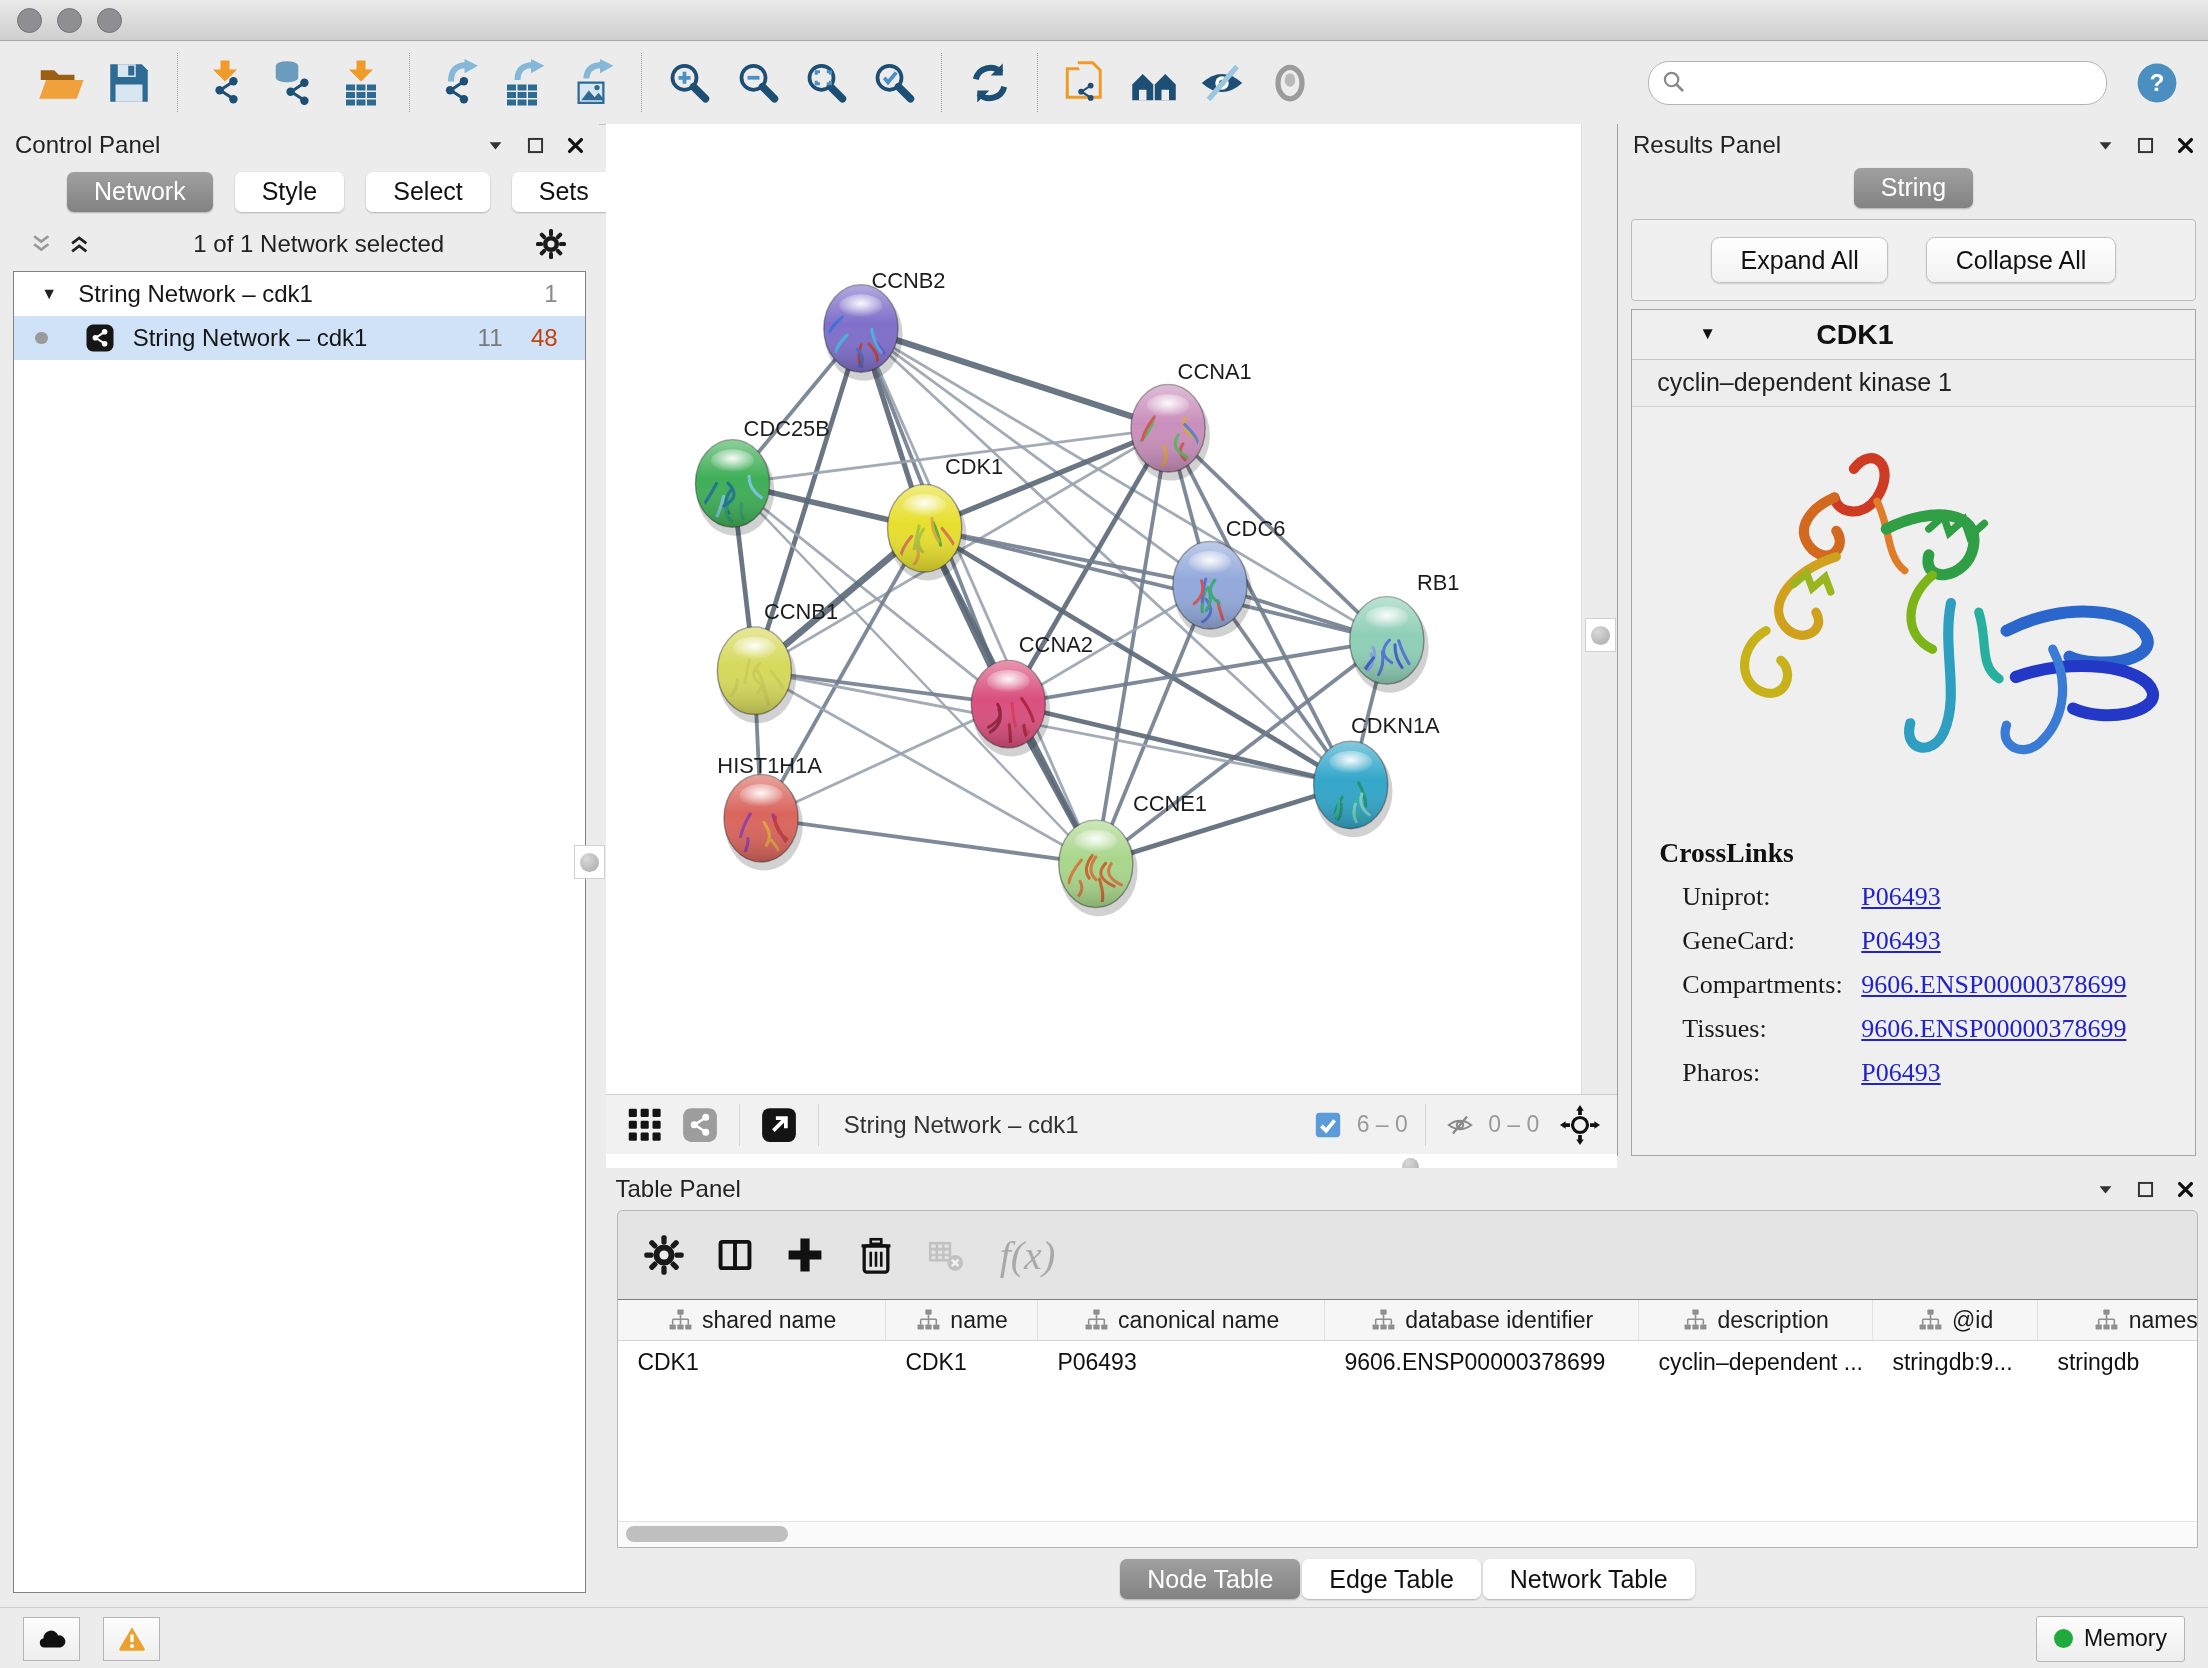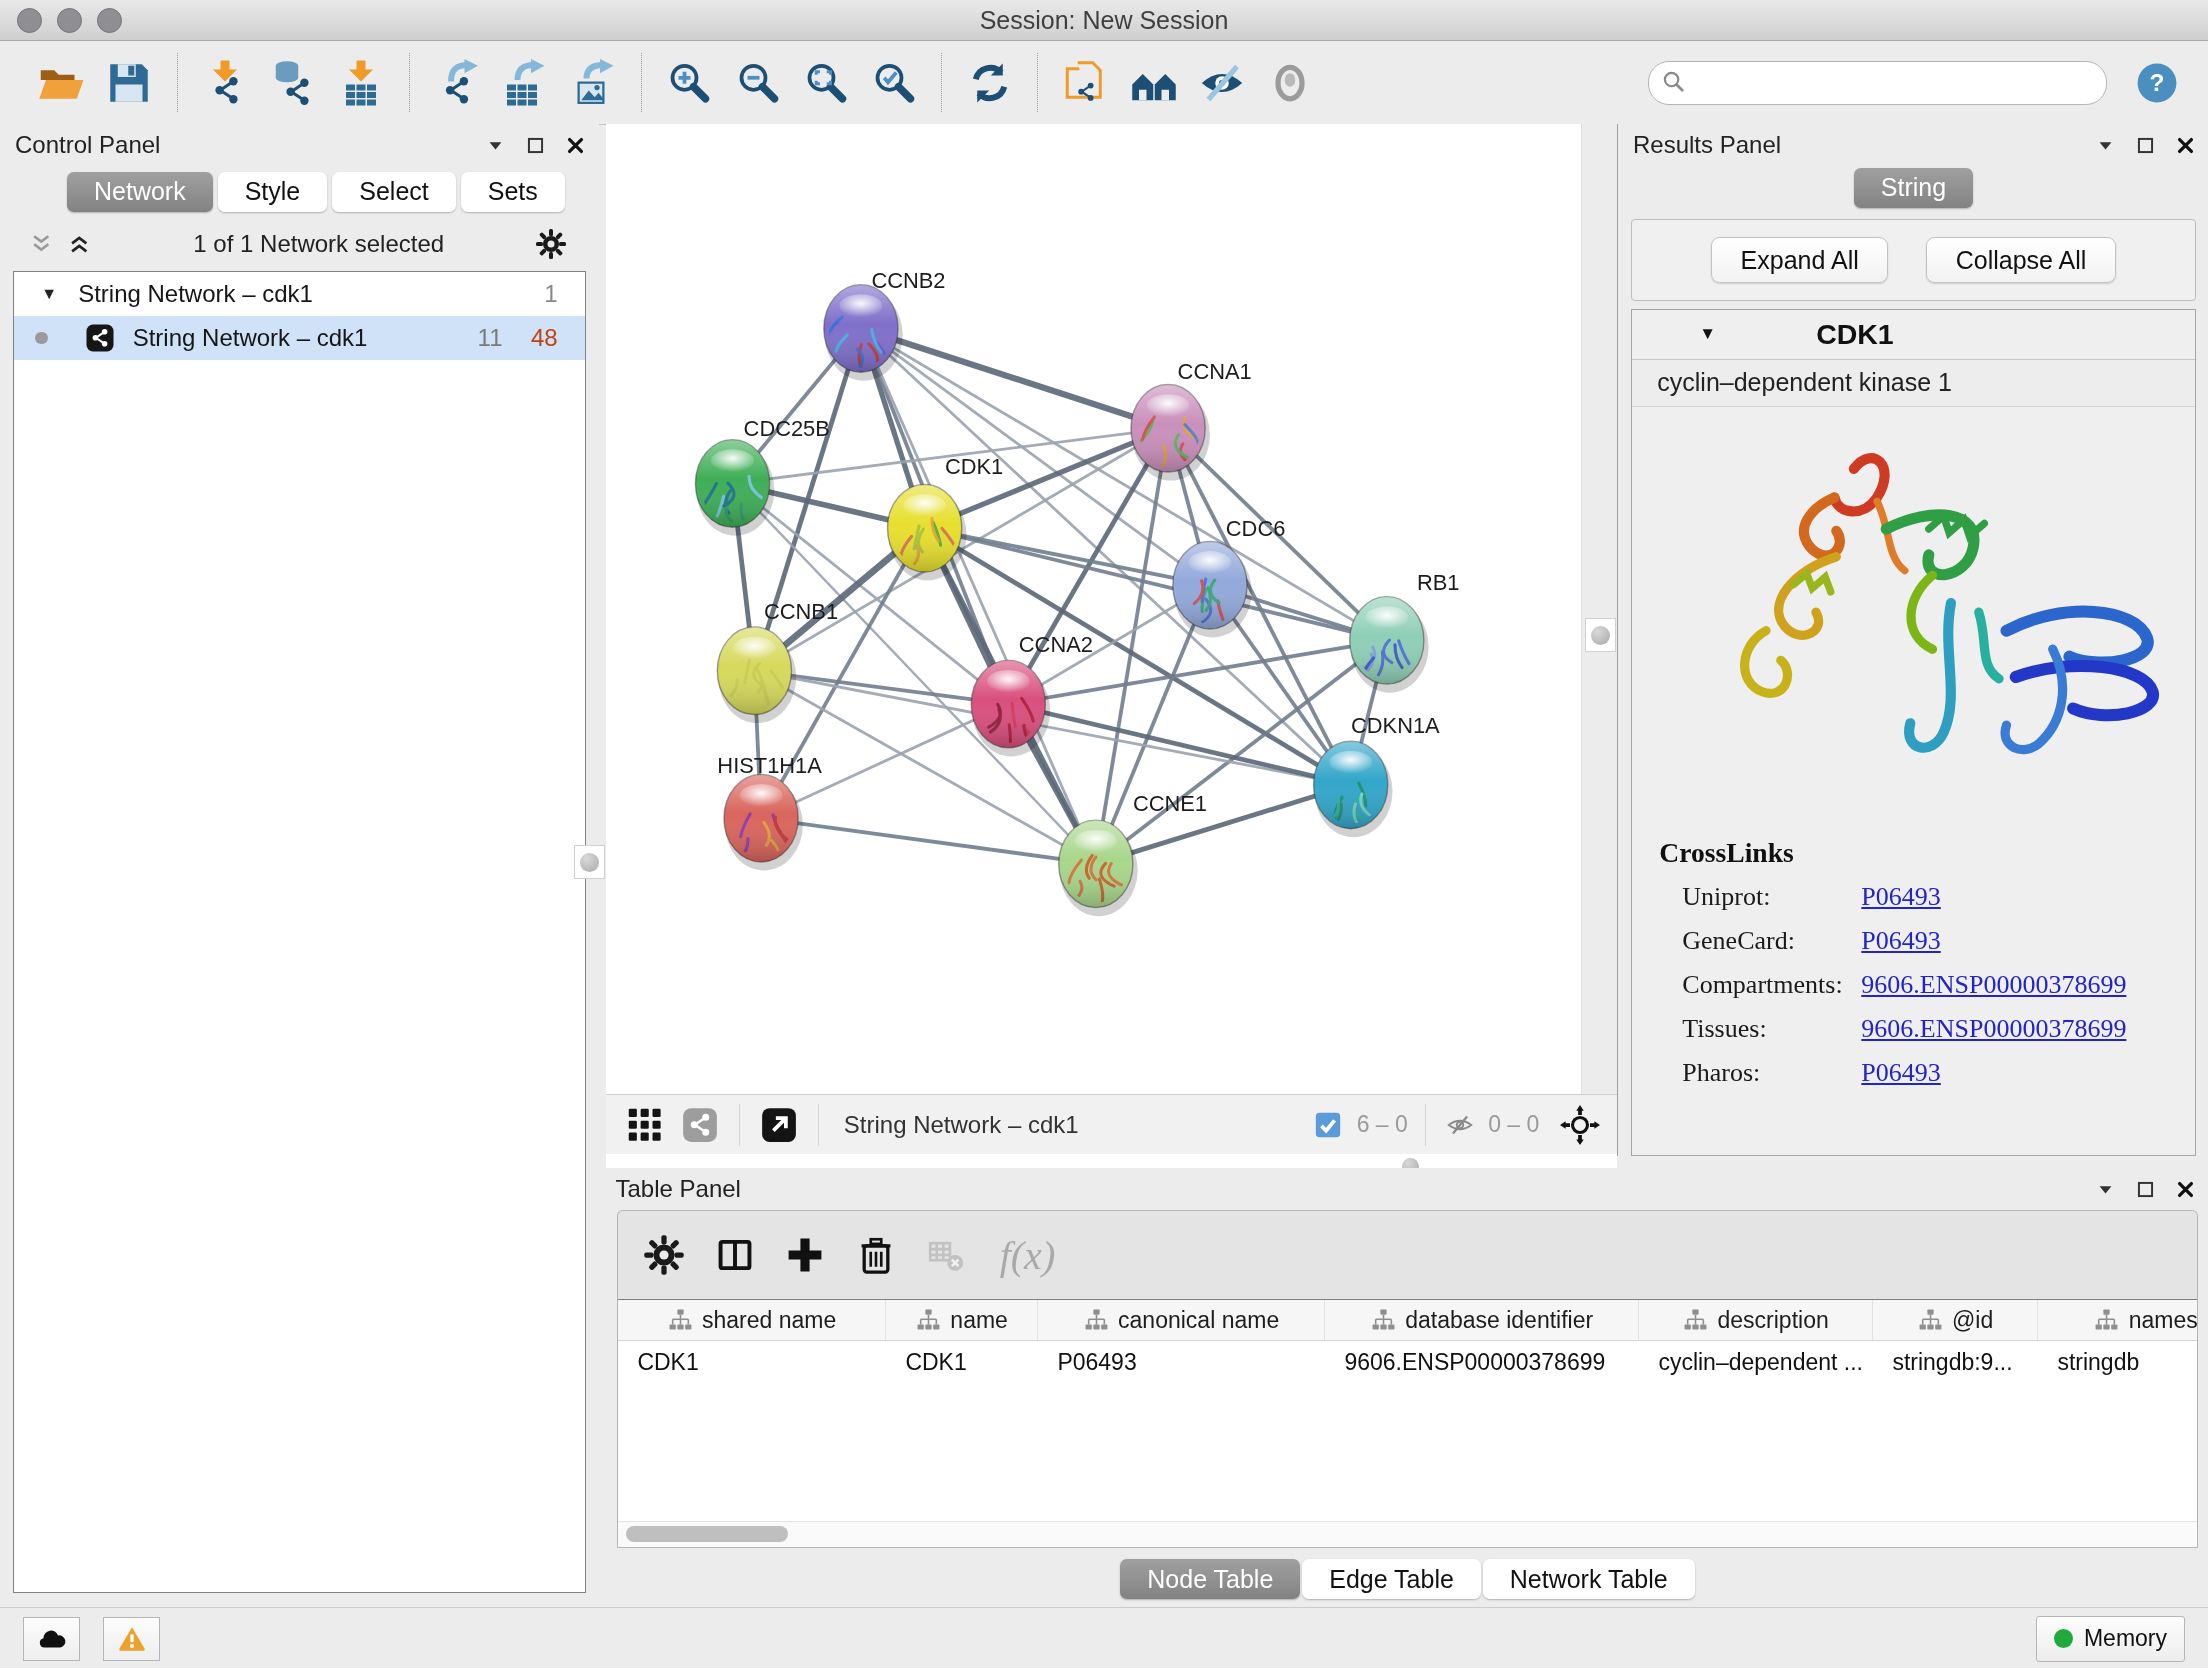--- a/index.html
+++ b/index.html
@@ -22,21 +22,21 @@
   .help{margin:0 25px 0 23px;}
   .help svg{width:46px;height:46px;}
   
   .panel-head{height:42px;display:flex;align-items:center;}
   .ph-title{font-size:24px;color:#222;margin-left:15px;}
   .ph-icons{margin-left:auto;margin-right:13.3px;display:flex;align-items:center;gap:19px;}
   .ph-icons span{display:inline-flex;}
   .ph-icons svg{width:21px;height:21px;}
   
   .control-panel{position:absolute;left:0;top:124px;width:599px;height:1484px;background:#ececec;display:flex;flex-direction:column;}
-  .cp-tabs{display:flex;gap:5px;padding:5.7px 0 9.5px 67px;}
+  .cp-tabs{display:flex;gap:22px;padding:5.7px 0 9.5px 67px;}
   .tab-btn{height:40px;padding:0 27px;display:flex;align-items:center;font-size:25px;border-radius:6.7px;background:#fff;color:#111;box-shadow:0 1px 1.9px rgba(0,0,0,.25);cursor:default;}
   .tab-btn.active{background:linear-gradient(#a0a0a0,#828282);color:#fff;}
   .cp-sub{display:flex;align-items:center;height:46px;padding:0 23px 0 27px;}
   .sub-ic{display:inline-flex;margin-right:9.5px;}
   .sub-ic svg{width:28.5px;height:28.5px;}
   .sub-status{flex:1;text-align:center;font-size:24px;color:#222;}
   .cp-sub .gear svg{width:32px;height:32px;}
   .cp-list{flex:1;margin:3.8px 13.3px 15px 13.3px;background:#fff;border:1.9px solid #818181;}
   .cp-row{height:44px;display:flex;align-items:center;font-size:24px;color:#161616;}
   .cp-row .caret{font-size:16px;margin-left:27px;color:#222;}
@@ -111,21 +111,20 @@
 <body>
 
 <div class="app">
 
   <div class="titlebar">
     <div class="lights">
       <span class="light"></span>
       <span class="light"></span>
       <span class="light"></span>
     </div>
-    <div class="win-title">Session: New Session</div>
   </div>
 
   <div class="toolbar">
     <div id="toolbar-groups" class="tb-groups">
         <span class="tb-ic">
           <svg viewBox="0 0 64 64">
             <path d="M5 15h18l6 6h21v7H5z" fill="#9c5f16"></path>
             <path d="M3 53l9-25h50l-9 25z" fill="#f0a13c"></path>
           </svg>
         </span>

